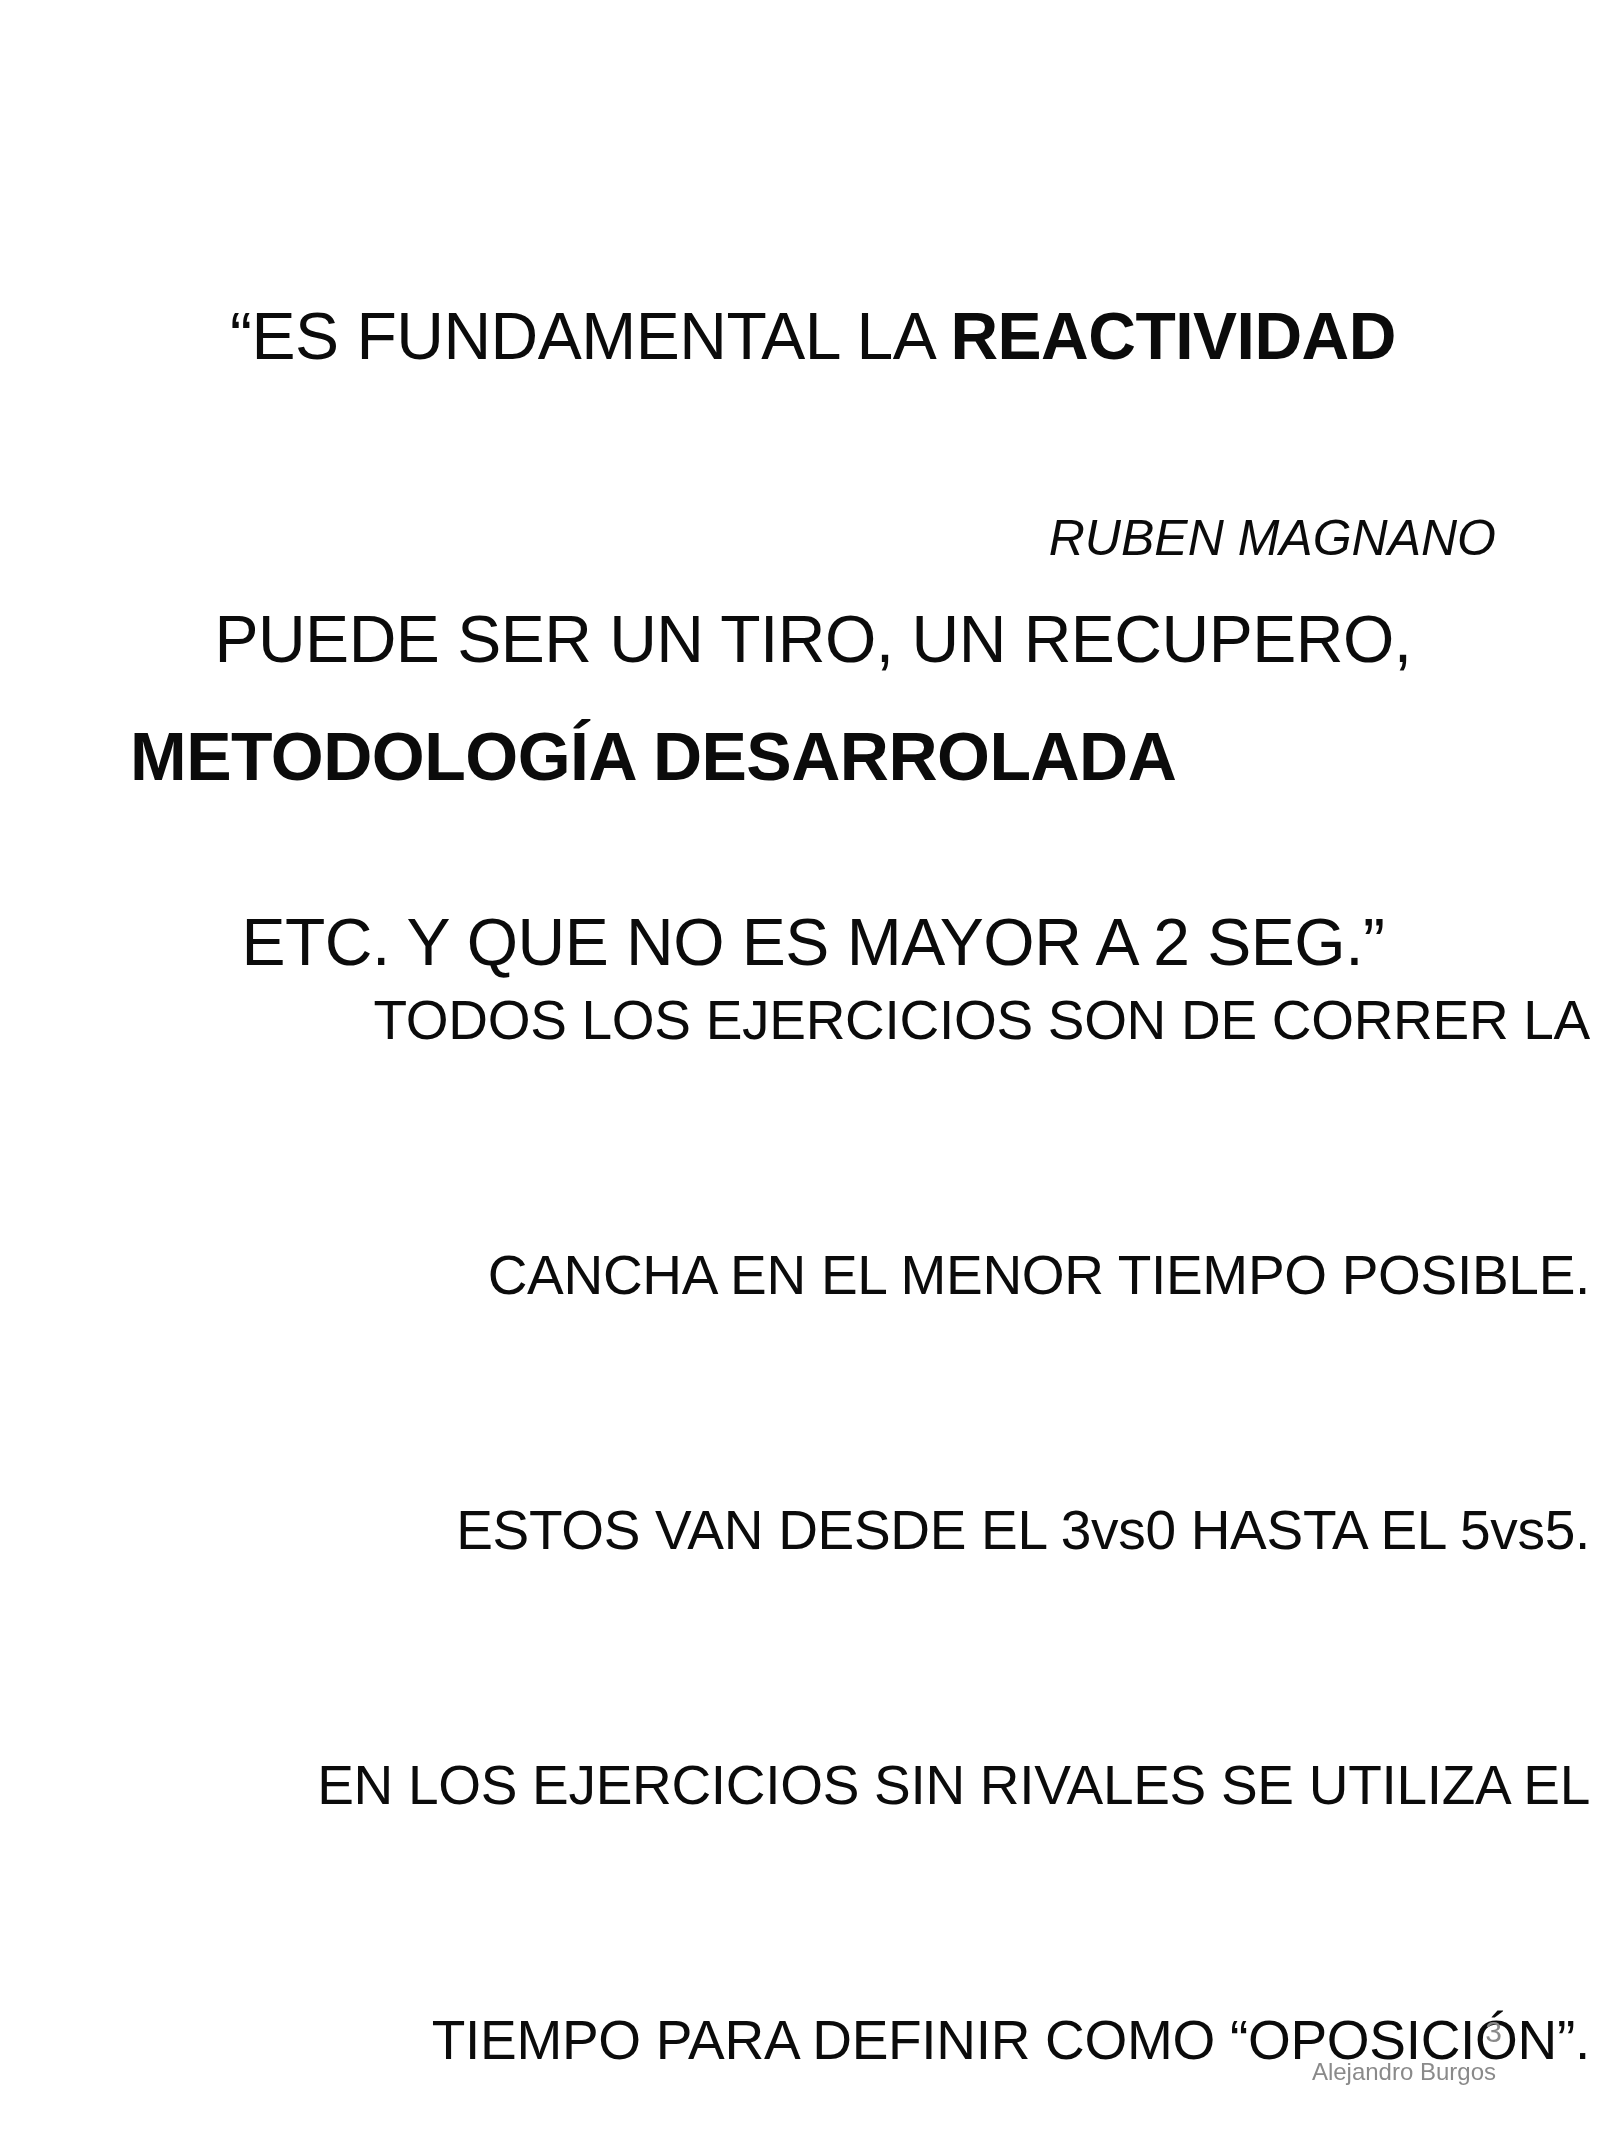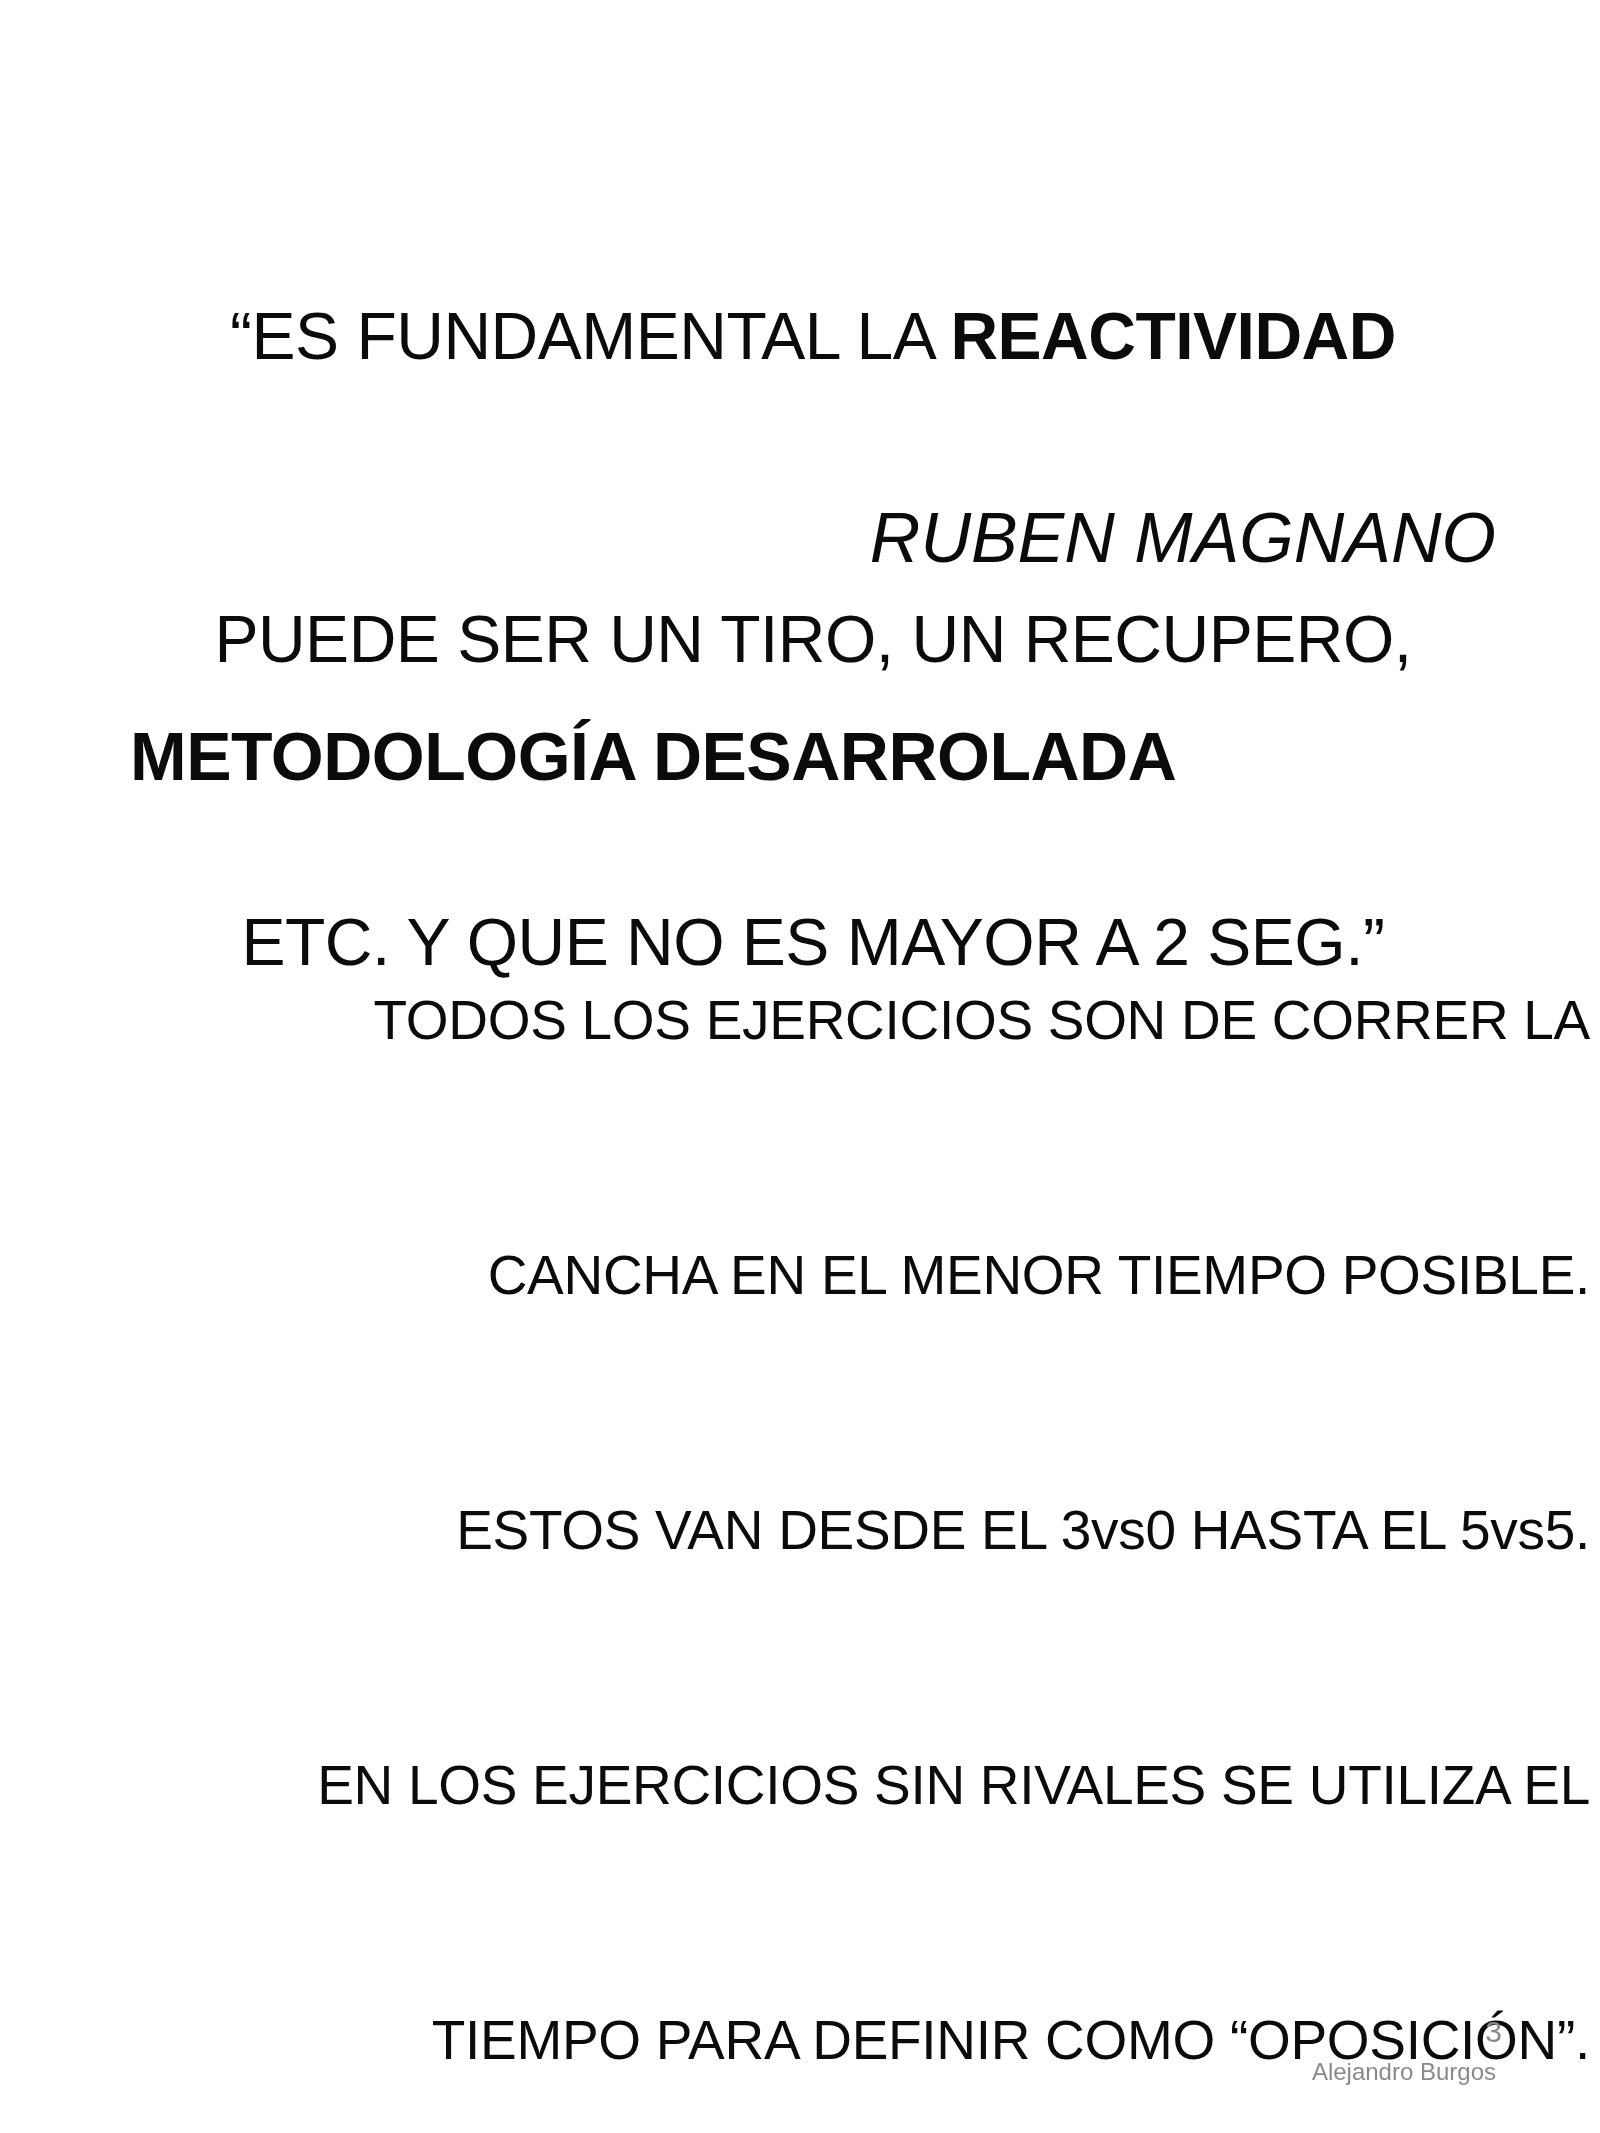--- a/index.html
+++ b/index.html
@@ -26,21 +26,21 @@
     letter-spacing: -0.5px;
     white-space: pre;
   }
   .quote-line { text-align: center; }
   .quote-bold { font-weight: bold; }
   .quote-attribution {
     position: absolute;
     left: 130px;
     top: 488px;
     width: 1366px;
-    font-size: 70px;
+    font-size: 50px;
     line-height: 101px;
     font-style: italic;
     text-align: right;
     white-space: pre;
   }
   .section-heading {
     position: absolute;
     left: 130px;
     top: 711px;
     width: 1366px;

